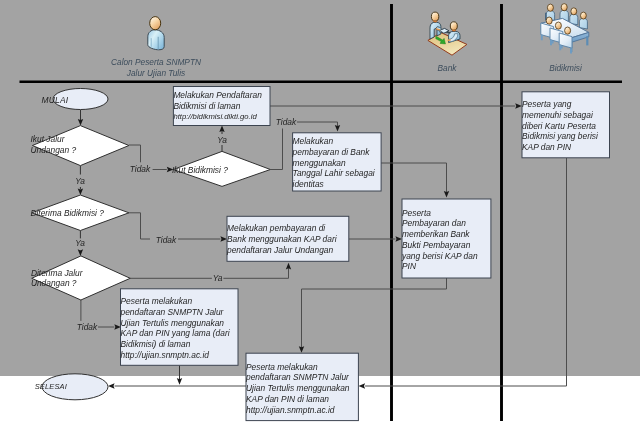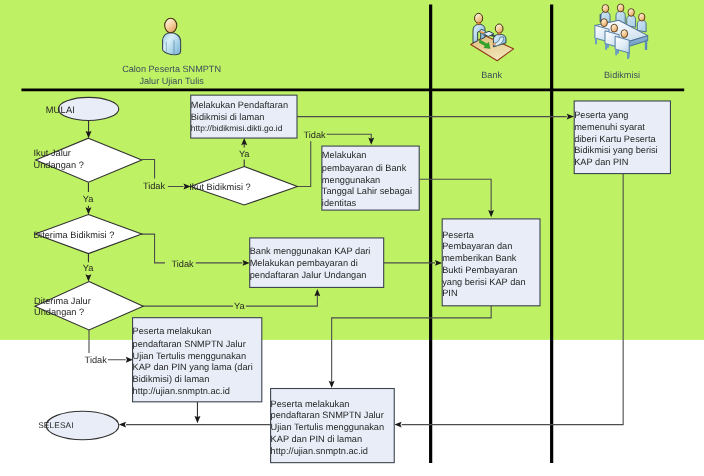--- a/index.html
+++ b/index.html
@@ -1,19 +1,19 @@
 <!DOCTYPE html>
 <html><head>
 <meta charset="utf-8">
 <style>
   html,body{margin:0;padding:0;background:#ffffff;}
   body{width:640px;height:433px;overflow:hidden;
        font-family:"Liberation Sans",sans-serif;
        -webkit-font-smoothing:antialiased;}
-  #stage{position:relative;width:640px;height:309px;background:#bef264;}
+  #stage{position:relative;width:640px;height:376px;background:#a3a3a3;font-style:italic;}
   svg{position:absolute;left:0;top:0;}
   #wires{width:640px;height:433px;}
   .lane-label{position:absolute;text-align:center;color:#3d4d5c;
        font-size:8.3px;line-height:10.7px;white-space:nowrap;}
   .nodetext{position:absolute;text-align:left;color:#1f1f1f;
        font-size:8.4px;line-height:10.75px;white-space:nowrap;}
   .nodetext .sub{font-size:7.7px;line-height:9.5px;padding-top:0px;}
   .edgelabel{position:absolute;text-align:center;color:#1f1f1f;
        font-size:8.4px;line-height:10px;white-space:nowrap;}
   .termtext{font-size:8.45px;letter-spacing:.2px;}
@@ -261,29 +261,29 @@
   <div class="nodetext" style="left:292.6px;top:136px;width:88.5px">
     <div>Melakukan</div>
     <div>pembayaran di Bank</div>
     <div>menggunakan</div>
     <div>Tanggal Lahir sebagai</div>
     <div>identitas</div>
     </div>
 
   <div class="nodetext" style="left:522px;top:99px;width:87.5px">
     <div>Peserta yang</div>
-    <div>memenuhi syarat</div>
+    <div>memenuhi sebagai</div>
     <div>diberi Kartu Peserta</div>
     <div>Bidikmisi yang berisi</div>
     <div>KAP dan PIN</div>
     </div>
 
   <div class="nodetext" style="left:227px;top:223px;width:121.8px">
+    <div>Melakukan pembayaran di</div>
     <div>Bank menggunakan KAP dari</div>
-    <div>Melakukan pembayaran di</div>
     <div>pendaftaran Jalur Undangan</div>
     </div>
 
   <div class="nodetext" style="left:402px;top:207.5px;width:88.9px">
     <div>Peserta</div>
     <div>Pembayaran dan</div>
     <div>memberikan Bank</div>
     <div>Bukti Pembayaran</div>
     <div>yang berisi KAP dan</div>
     <div>PIN</div>

